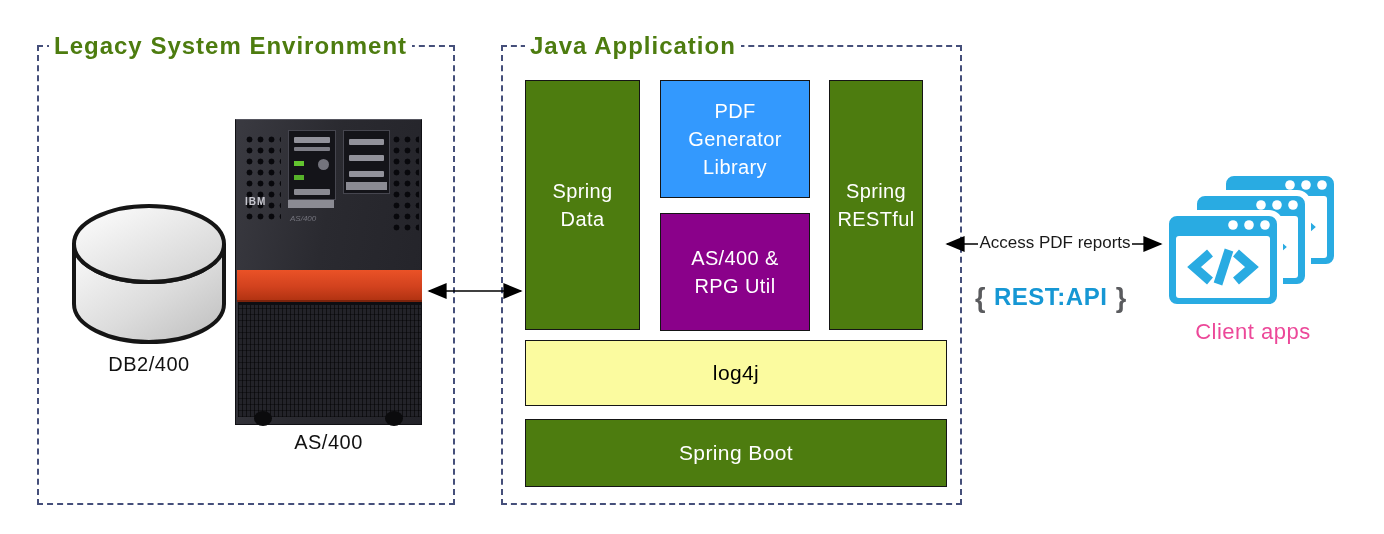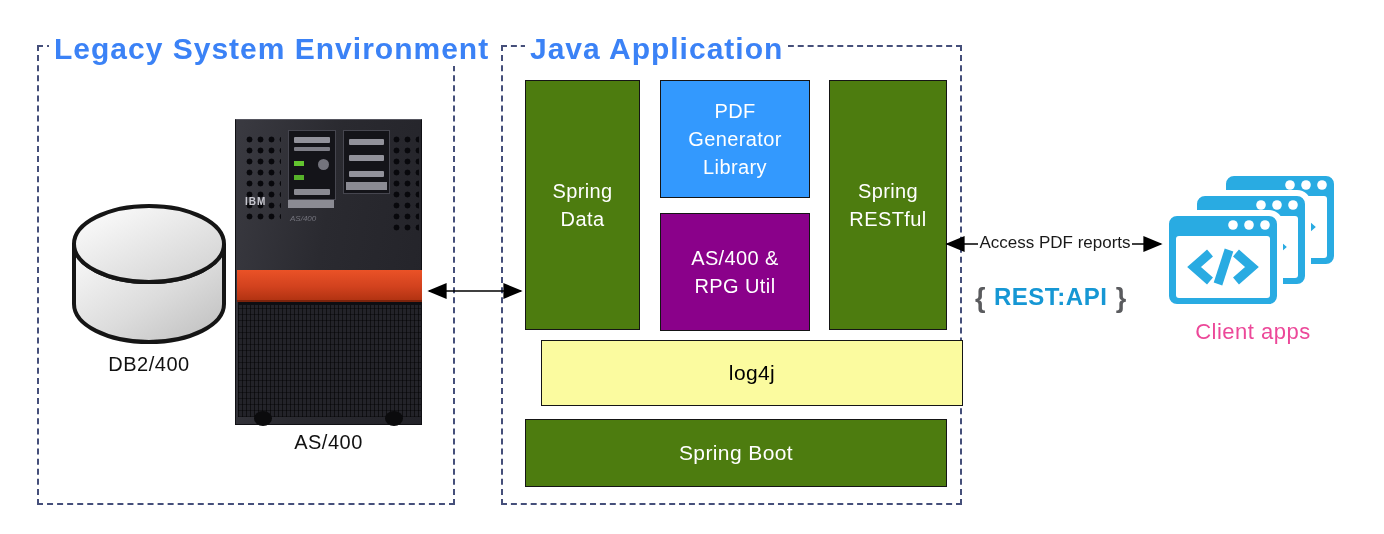--- a/index.html
+++ b/index.html
@@ -6,39 +6,39 @@
   .canvas{
     position:relative;width:1384px;height:534px;background:#ffffff;
     font-family:"Liberation Sans", sans-serif;overflow:hidden;
   }
   
   .zone{position:absolute;border:2px dashed #454f7a;background:transparent;}
   .zone-legacy{left:37px;top:45px;width:414px;height:456px;}
   .zone-java{left:501px;top:45px;width:457px;height:456px;}
   .zone-title{
     position:absolute;top:-15px;background:#ffffff;padding:0 5px;
-    font-weight:bold;font-size:30px;letter-spacing:1px;color:#3b82f6;white-space:nowrap;
+    font-weight:bold;font-size:24px;letter-spacing:1px;color:#4d7c0f;white-space:nowrap;
   }
   .zone-legacy .zone-title{left:10px;}
   .zone-java .zone-title{left:22px;}
 
   
   .blk{
     position:absolute;display:flex;align-items:center;justify-content:center;
     text-align:center;font-weight:normal;font-size:20px;line-height:1.4;
     letter-spacing:.4px;border:1px solid #151515;box-sizing:border-box;
   }
   .c-green{background:#4d7c0f;color:#ffffff;text-align:center;}
   .c-blue{background:#3399fe;color:#ffffff;}
   .c-purple{background:#8a018a;color:#ffffff;}
-  .c-yellow{background:#fbfb9f;color:#000000;margin-left:16px;}
+  .c-yellow{background:#fbfb9f;color:#000000;}
   .blk-spring-data{left:22px;top:33px;width:115px;height:250px;padding:0 16px;}
   .blk-pdf{left:157px;top:33px;width:150px;height:118px;padding:0 18px;}
   .blk-rpg{left:157px;top:166px;width:150px;height:118px;padding:0 18px;text-align:center;}
-  .blk-restful{left:326px;top:33px;width:118px;height:250px;padding:0 8px;}
+  .blk-restful{left:326px;top:33px;width:94px;height:250px;padding:0 8px;}
   .blk-log4j{left:22px;top:293px;width:422px;height:66px;font-size:21px;}
   .blk-boot{left:22px;top:372px;width:422px;height:68px;font-size:21px;}
 
   
   .db-wrap{position:absolute;left:31px;top:150px;width:158px;height:152px;}
   .db-label{position:absolute;left:16px;top:306px;width:188px;text-align:center;
     font-size:20px;color:#111;letter-spacing:.5px;}
 
   
   .srv{position:absolute;left:196px;top:72px;width:187px;height:312px;}

